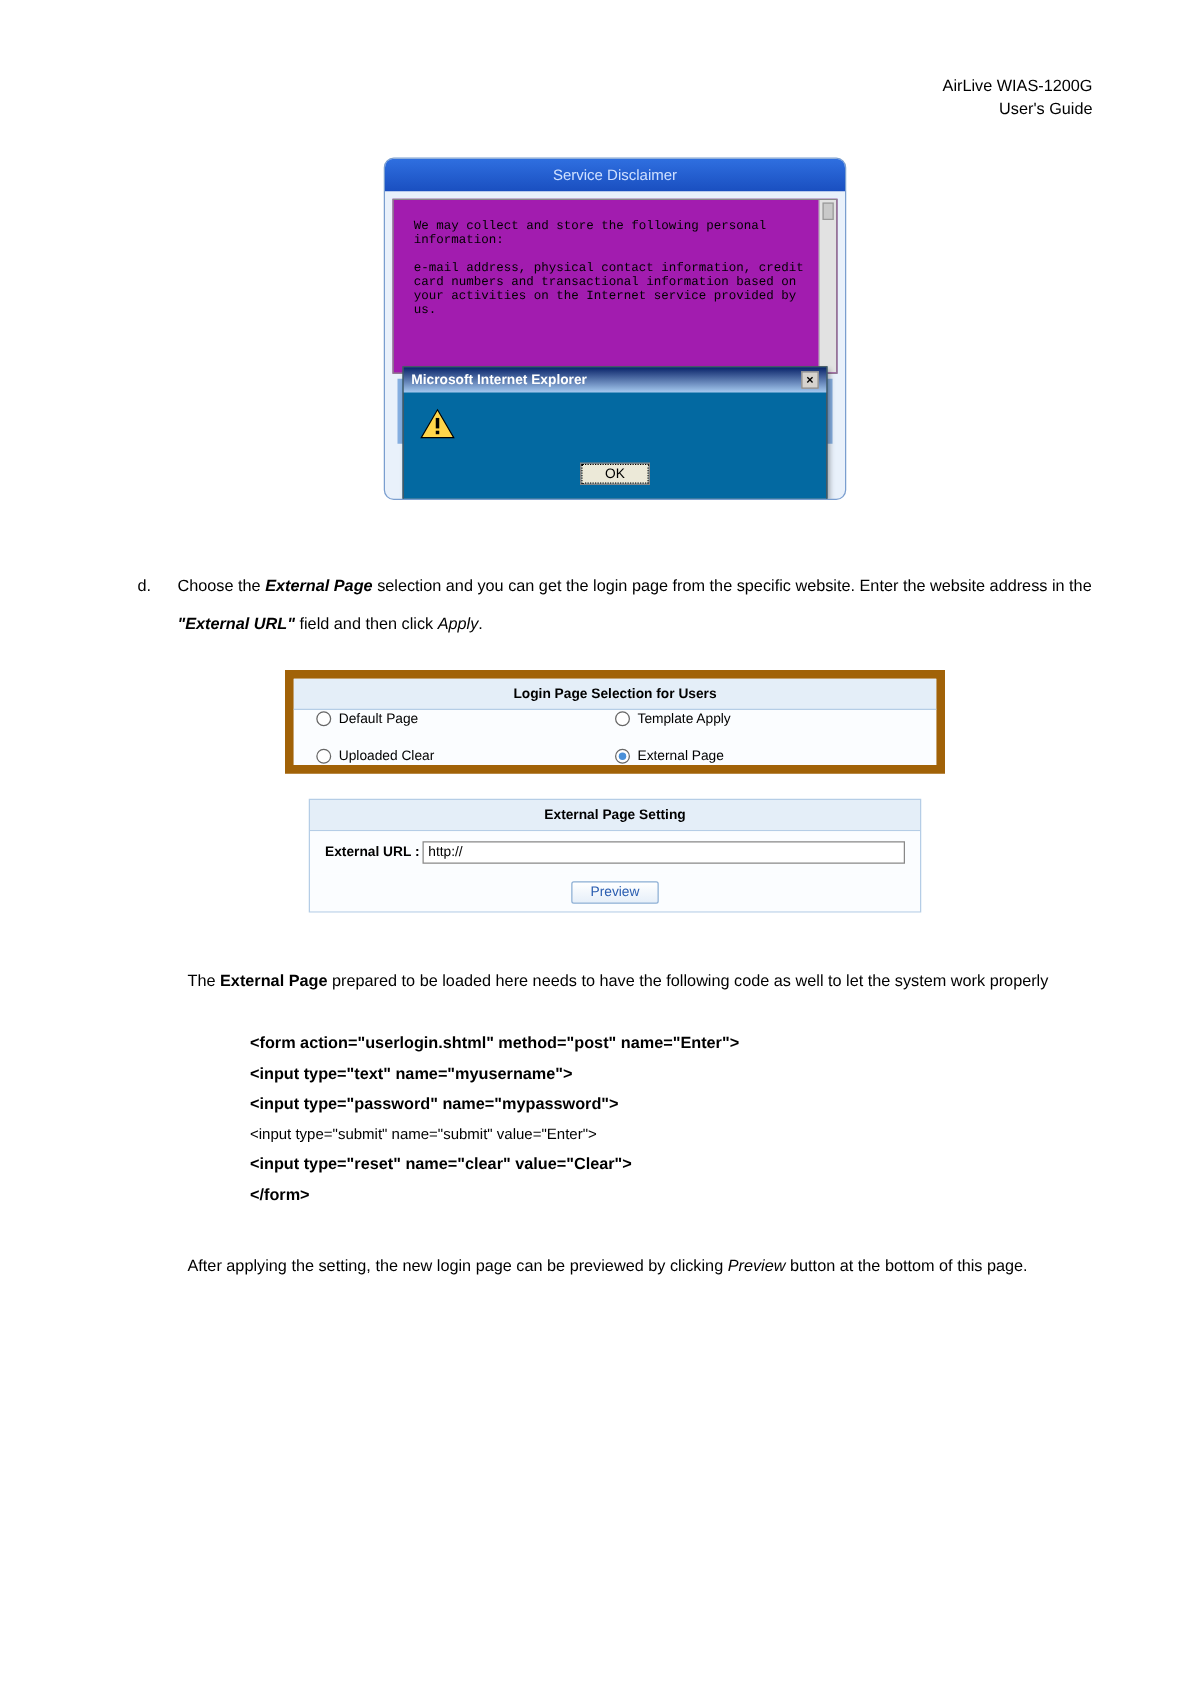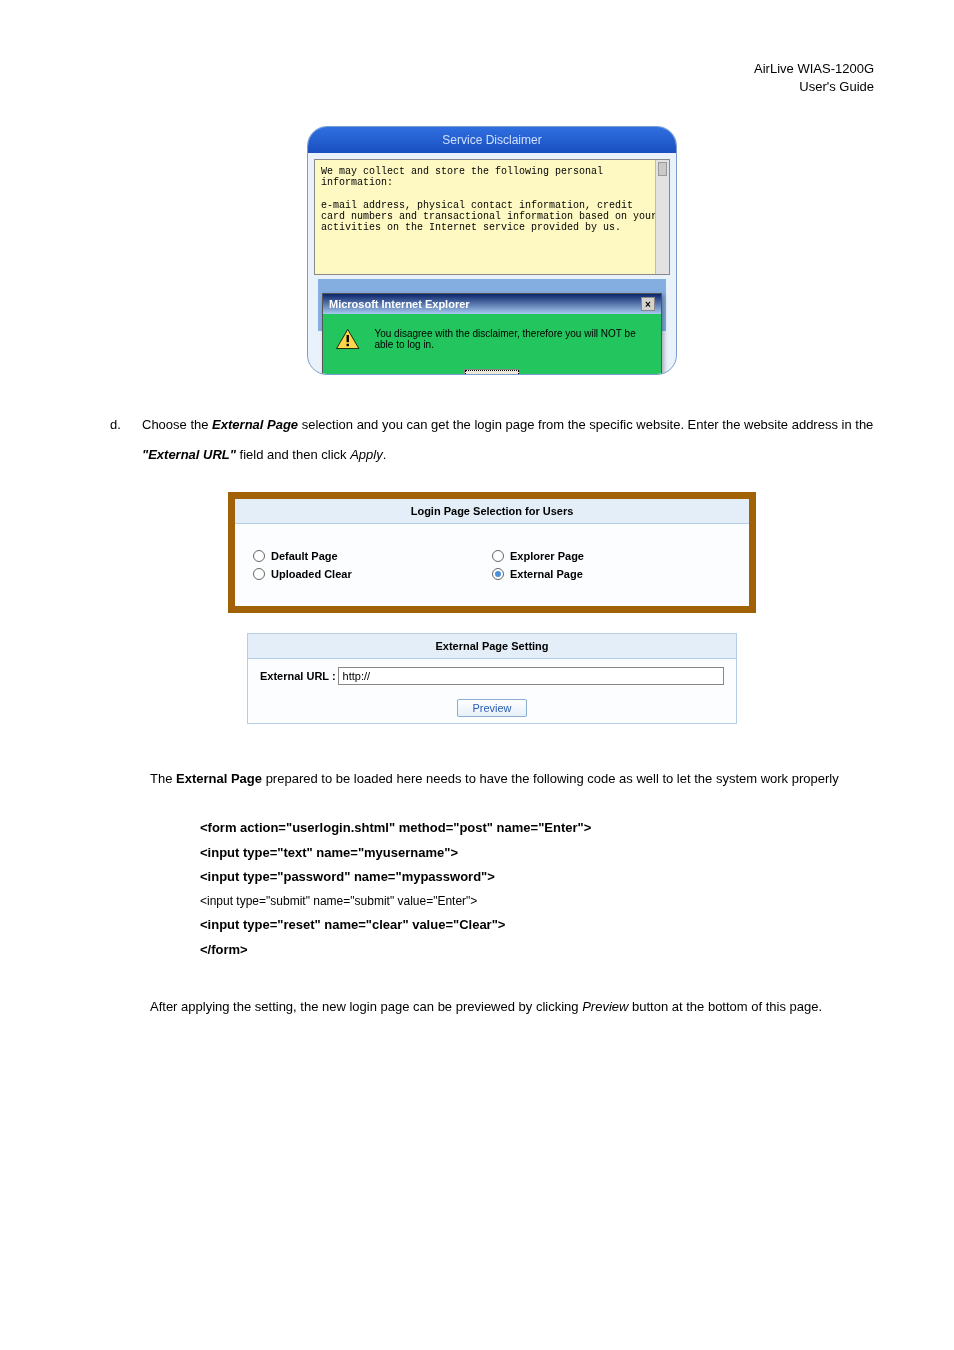--- a/index.html
+++ b/index.html
@@ -14,45 +14,45 @@
   .header-right {
     text-align: right;
     font-size: 13px;
     line-height: 1.4;
     margin-bottom: 30px;
   }
 
   
   .shot1 {
     width: 370px;
-    margin: 0 auto 35px;
+    margin: 0 auto 54px;
     border: 1px solid #7a9ecf;
     background: #e9f1fb;
-    border-radius: 20px;
+    border-radius: 8px;
     overflow: hidden;
     position: relative;
   }
   .shot1-title {
     background: linear-gradient(#2f6fe0, #1a4fc0);
     color: #cfe0ff;
     text-align: center;
     font-size: 12px;
     padding: 6px 0;
   }
   .shot1-body {
     padding: 6px;
     position: relative;
   }
   .shot1-textarea {
-    background: #fef9c3;
+    background: #a21caf;
     border: 1px solid #888;
     font-family: Courier, monospace;
     font-size: 10px;
-    padding: 6px;
-    height: 116px;
+    padding: 16px;
+    height: 140px;
     position: relative;
     overflow: hidden;
   }
   .shot1-textarea .scrollbar {
     position: absolute;
     right: 0; top: 0; bottom: 0;
     width: 14px;
     background: #e2e2e2;
     border-left: 1px solid #bbb;
   }
@@ -89,21 +89,21 @@
     padding: 2px 10px;
     background: #e8e8e8;
     border: 1px solid #888;
   }
 
   
   .alert {
     position: absolute;
     left: 14px; right: 14px;
     top: 140px;
-    background: #22c55e;
+    background: #0369a1;
     border: 1px solid #555;
     box-shadow: 2px 2px 4px rgba(0,0,0,0.3);
   }
   .alert-title {
     background: linear-gradient(#0a246a, #a6caf0);
     color: #fff;
     font-size: 11px;
     font-weight: bold;
     padding: 3px 6px;
     display: flex;
@@ -163,26 +163,25 @@
   .shot2-hdr {
     background: #e4eef8;
     text-align: center;
     font-size: 11px;
     font-weight: bold;
     padding: 6px 0;
     border-bottom: 1px solid #b5cde6;
   }
   .shot2-body {
     background: #fbfdff;
-    padding: 26px 18px;
+    padding: 1px 18px;
     display: grid;
     grid-template-columns: 1fr 1fr;
-    row-gap: 6px;
-    font-size: 11px;
-    font-weight: bold;
+    row-gap: 18px;
+    font-size: 11px;
   }
   .radio-row { display:flex; align-items:center; gap:6px; }
   .radio-row .circle {
     width: 12px; height:12px; border-radius:50%; border:1px solid #666; background:#fff; display:inline-block;
   }
   .radio-row .circle.selected::after {
     content:""; display:block; width:6px; height:6px; background:#4a90d9; border-radius:50%; margin:2px auto;
   }
 
   
@@ -255,21 +254,20 @@
         <span class="xbtn">×</span>
       </div>
       <div class="alert-body">
         <span class="warn-icon">
           <svg viewBox="0 0 32 28">
             <polygon points="16,2 30,26 2,26" fill="#ffd54a" stroke="#000" stroke-width="1"></polygon>
             <rect x="14.5" y="9" width="3" height="9" fill="#000"></rect>
             <rect x="14.5" y="20" width="3" height="3" fill="#000"></rect>
           </svg>
         </span>
-        <span>You disagree with the disclaimer, therefore you will NOT be able to log in.</span>
       </div>
       <div class="alert-ok">
         <span class="btn">OK</span>
       </div>
     </div>
 
     <div class="shot1-radios">
       <div class="row">
         <span class="circle"></span>
         <span>I agree.</span>
@@ -294,21 +292,21 @@
 
 <div class="shot2">
   <div class="shot2-hdr">Login Page Selection for Users</div>
   <div class="shot2-body">
     <div class="radio-row">
         <span class="circle"></span>
         <span>Default Page</span>
       </div>
     <div class="radio-row">
         <span class="circle"></span>
-        <span>Explorer Page</span>
+        <span>Template Apply</span>
       </div>
     <div class="radio-row">
         <span class="circle"></span>
         <span>Uploaded Clear</span>
       </div>
     <div class="radio-row">
         <span class="circle selected"></span>
         <span>External Page</span>
       </div>
   </div>

